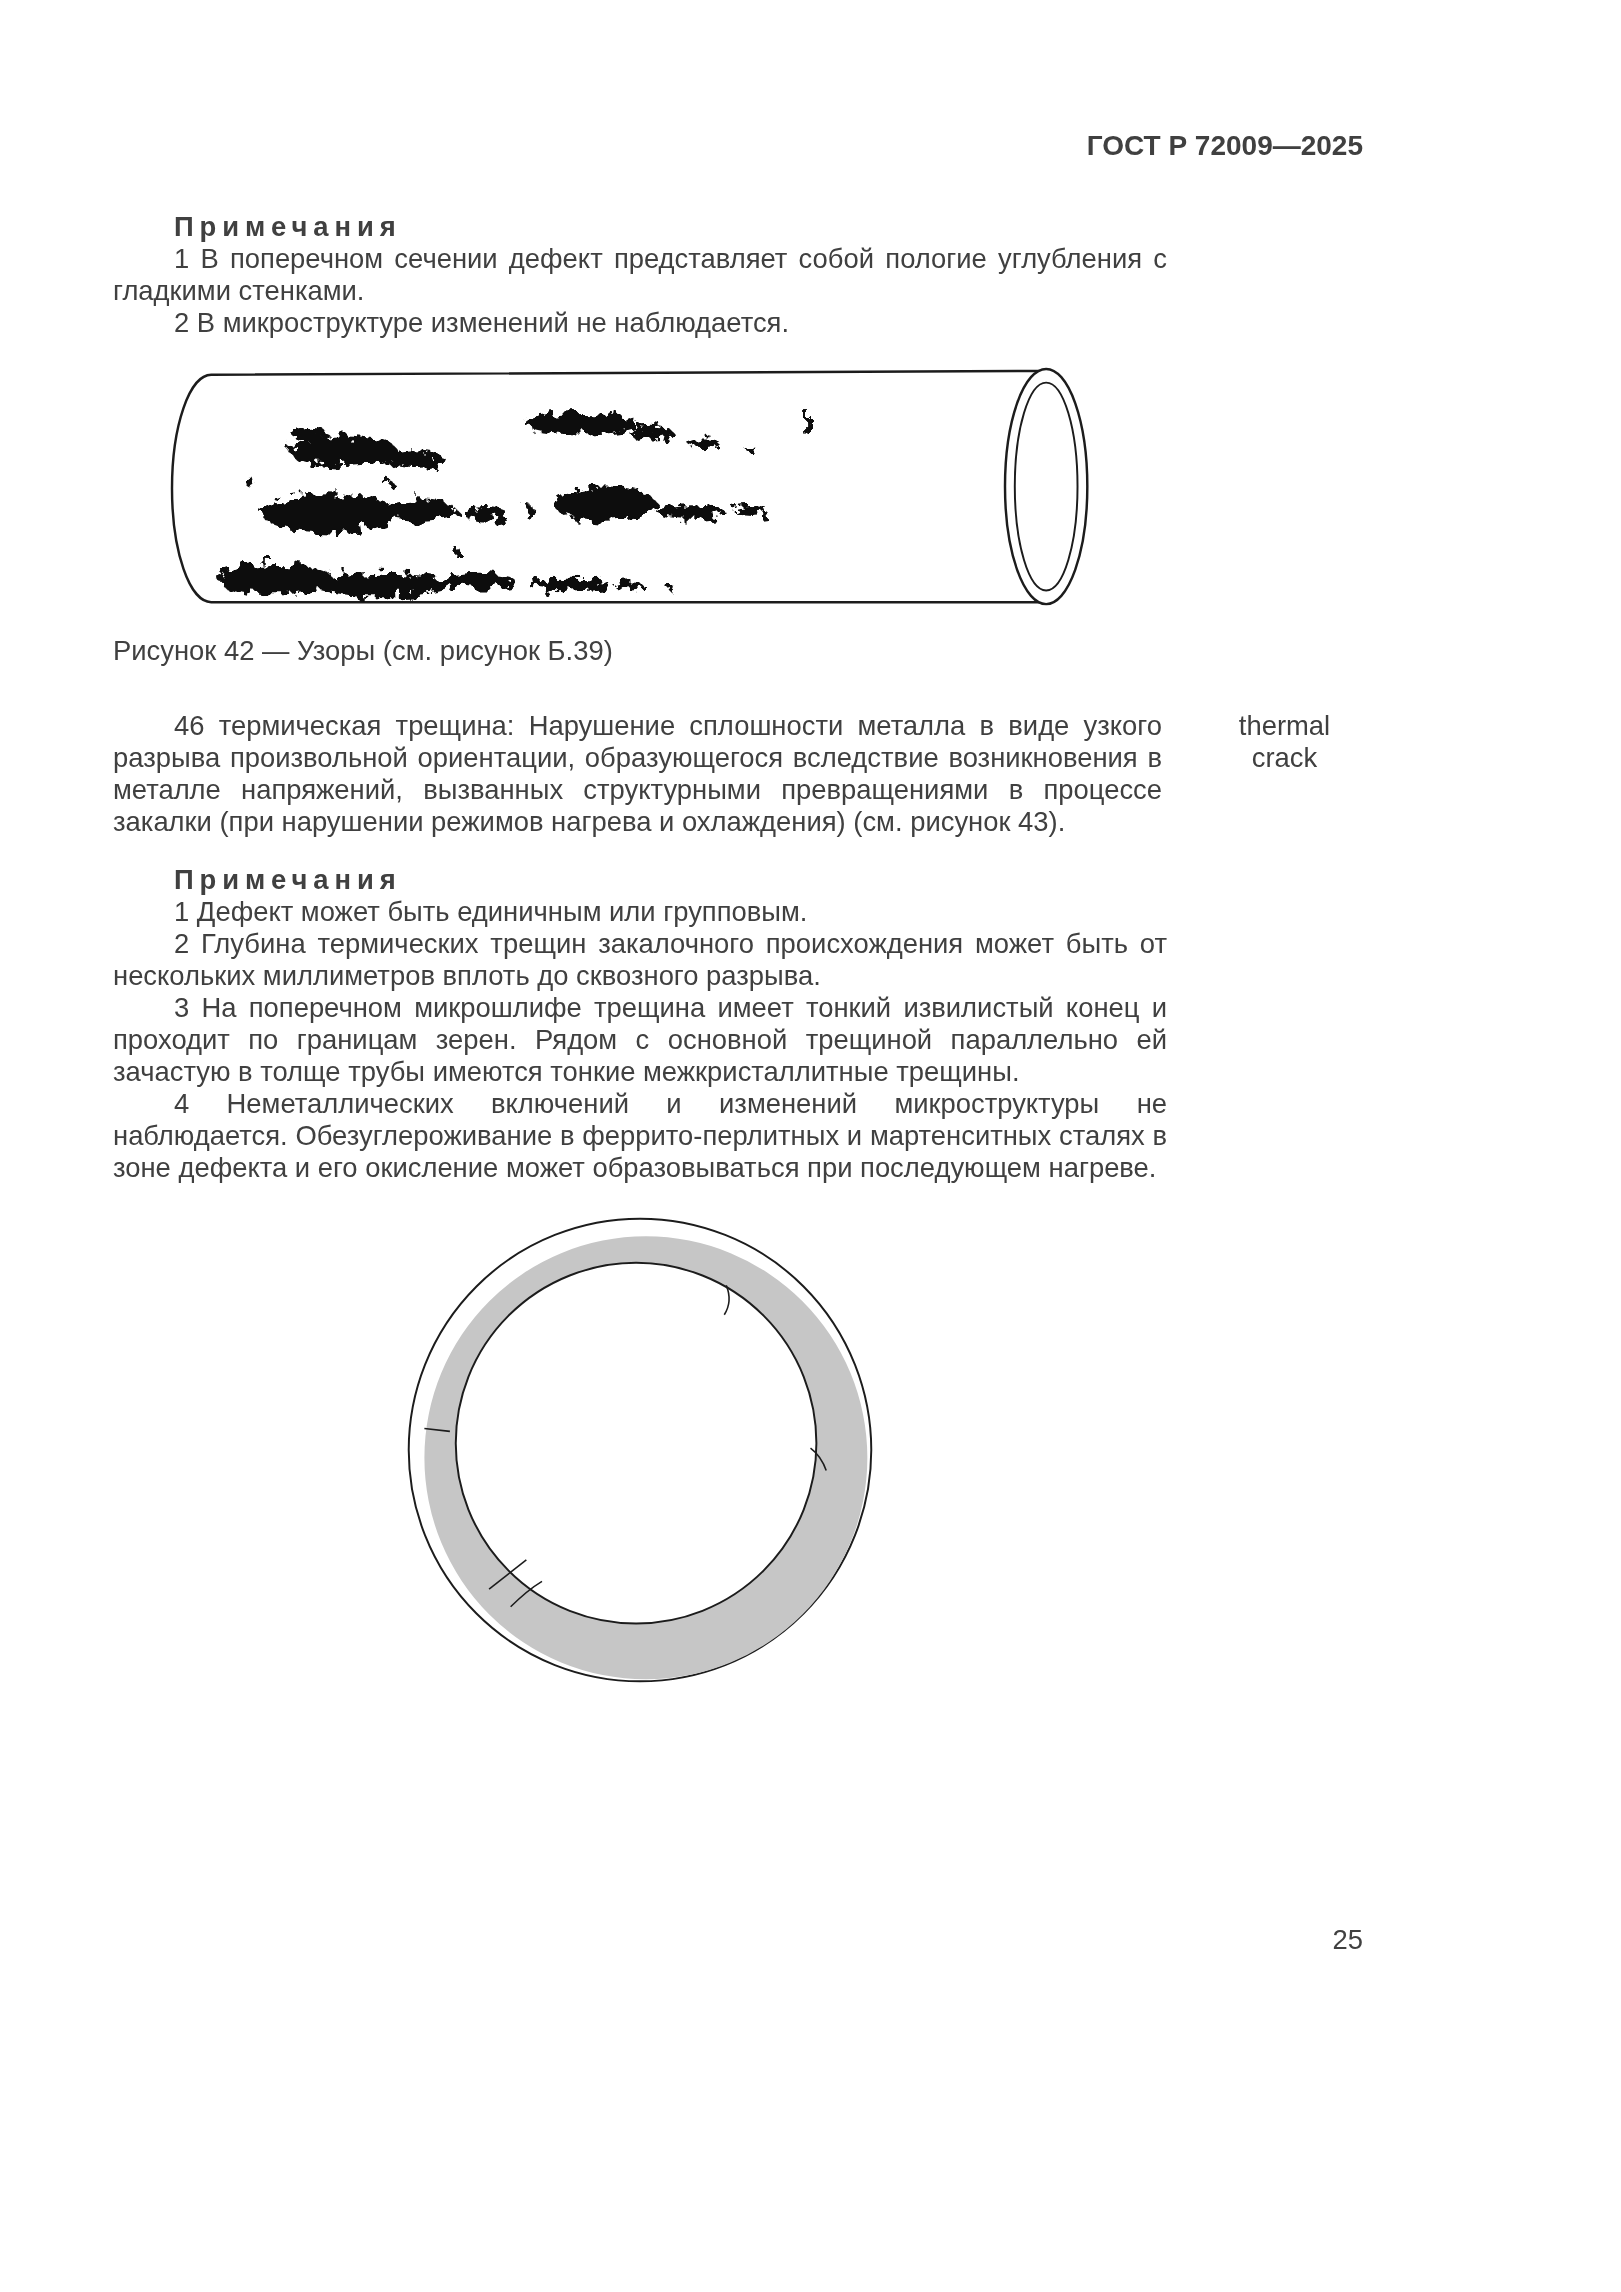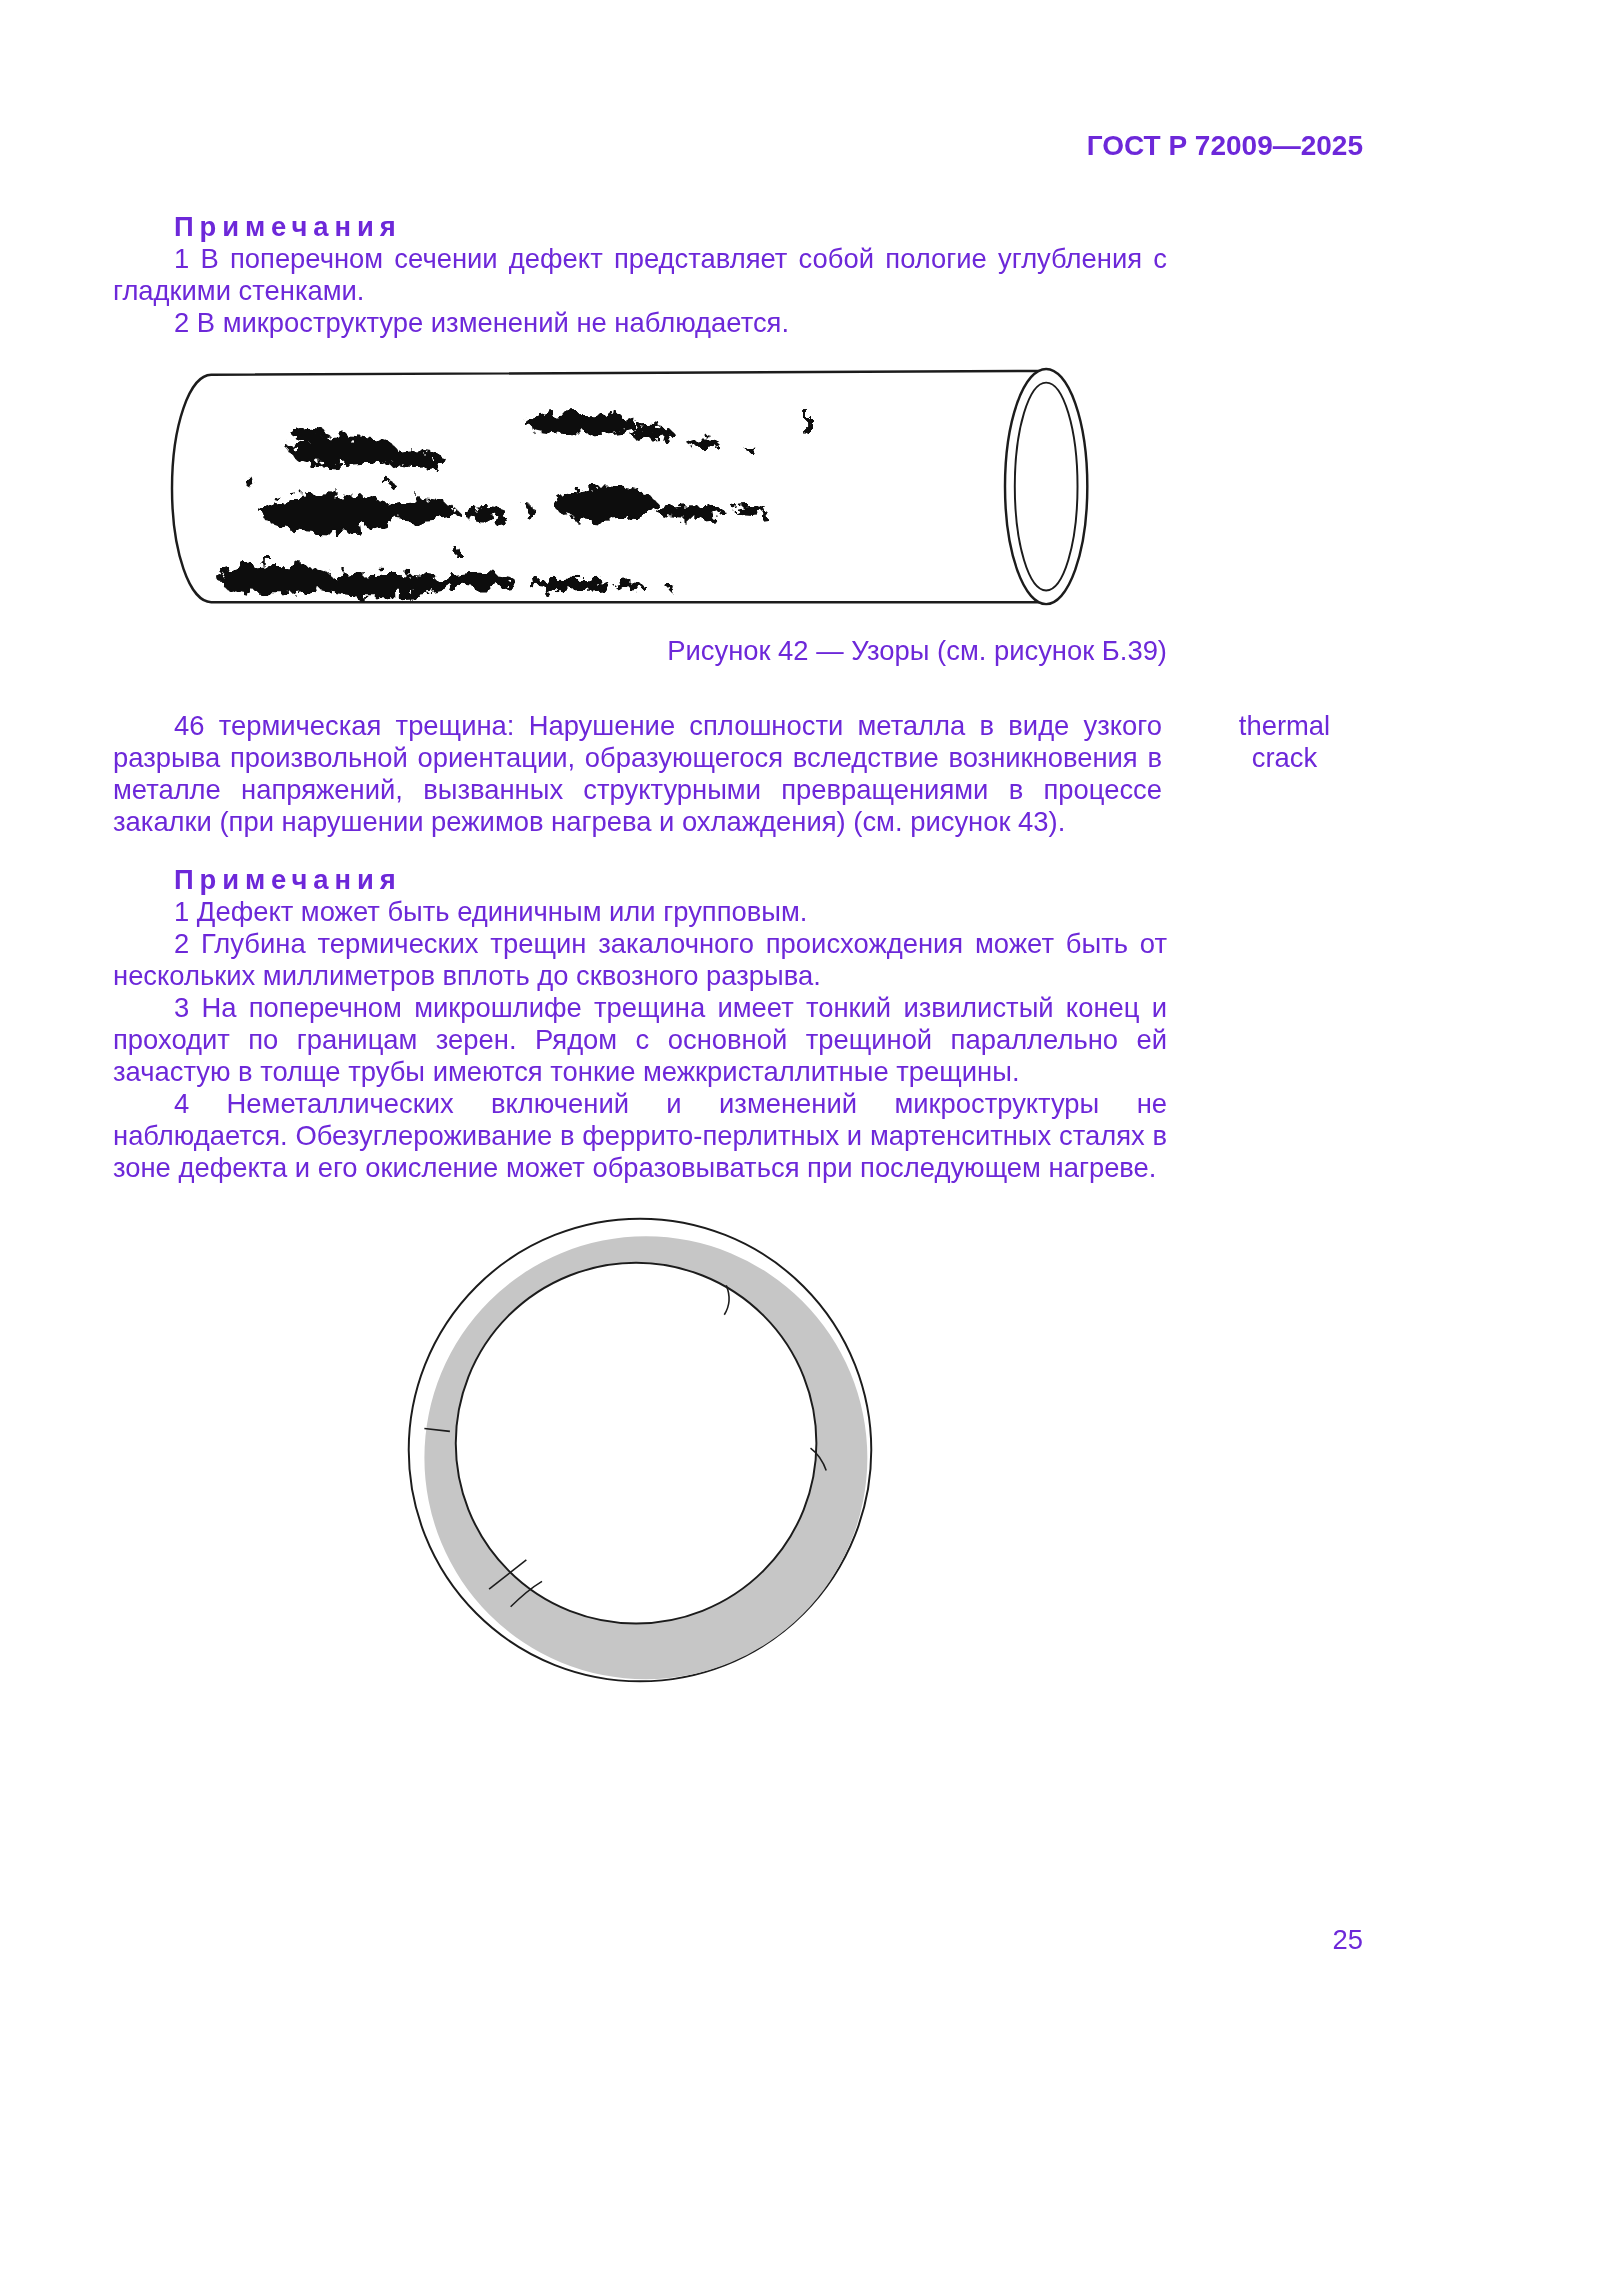--- a/index.html
+++ b/index.html
@@ -4,21 +4,21 @@
 <style>
   * { margin: 0; padding: 0; box-sizing: border-box; }
   html, body { background: #e8e8e8; }
   .page {
     position: relative;
     width: 1621px;
     height: 2293px;
     background: #ffffff;
     font-family: "Liberation Sans", sans-serif;
     font-size: 27.4px;
-    color: #6d28d9;
+    color: #404040;
     overflow: hidden;
   }
   .inner {
     position: absolute;
     left: 113px;
     top: 129px;
     width: 1250px;
   }
   .doc-header {
     text-align: right;
@@ -36,21 +36,21 @@
     text-indent: 61px;
     letter-spacing: 5.9px;
     line-height: 32px;
     font-weight: bold;
   }
   .nt1 { margin-top: 49px; }
   .nt2 { margin-top: 25.5px; }
   .fig42-wrap { margin: 25.5px 0 0 49px; width: 951px; }
   .caption {
     width: 1054px;
-    text-align: right;
+    text-align: left;
     line-height: 32px;
     margin-top: 25.5px;
   }
   .term-row {
     display: flex;
     align-items: flex-start;
     margin-top: 43px;
   }
   .term-row .para { width: 1054px; }
   .equiv-col {

